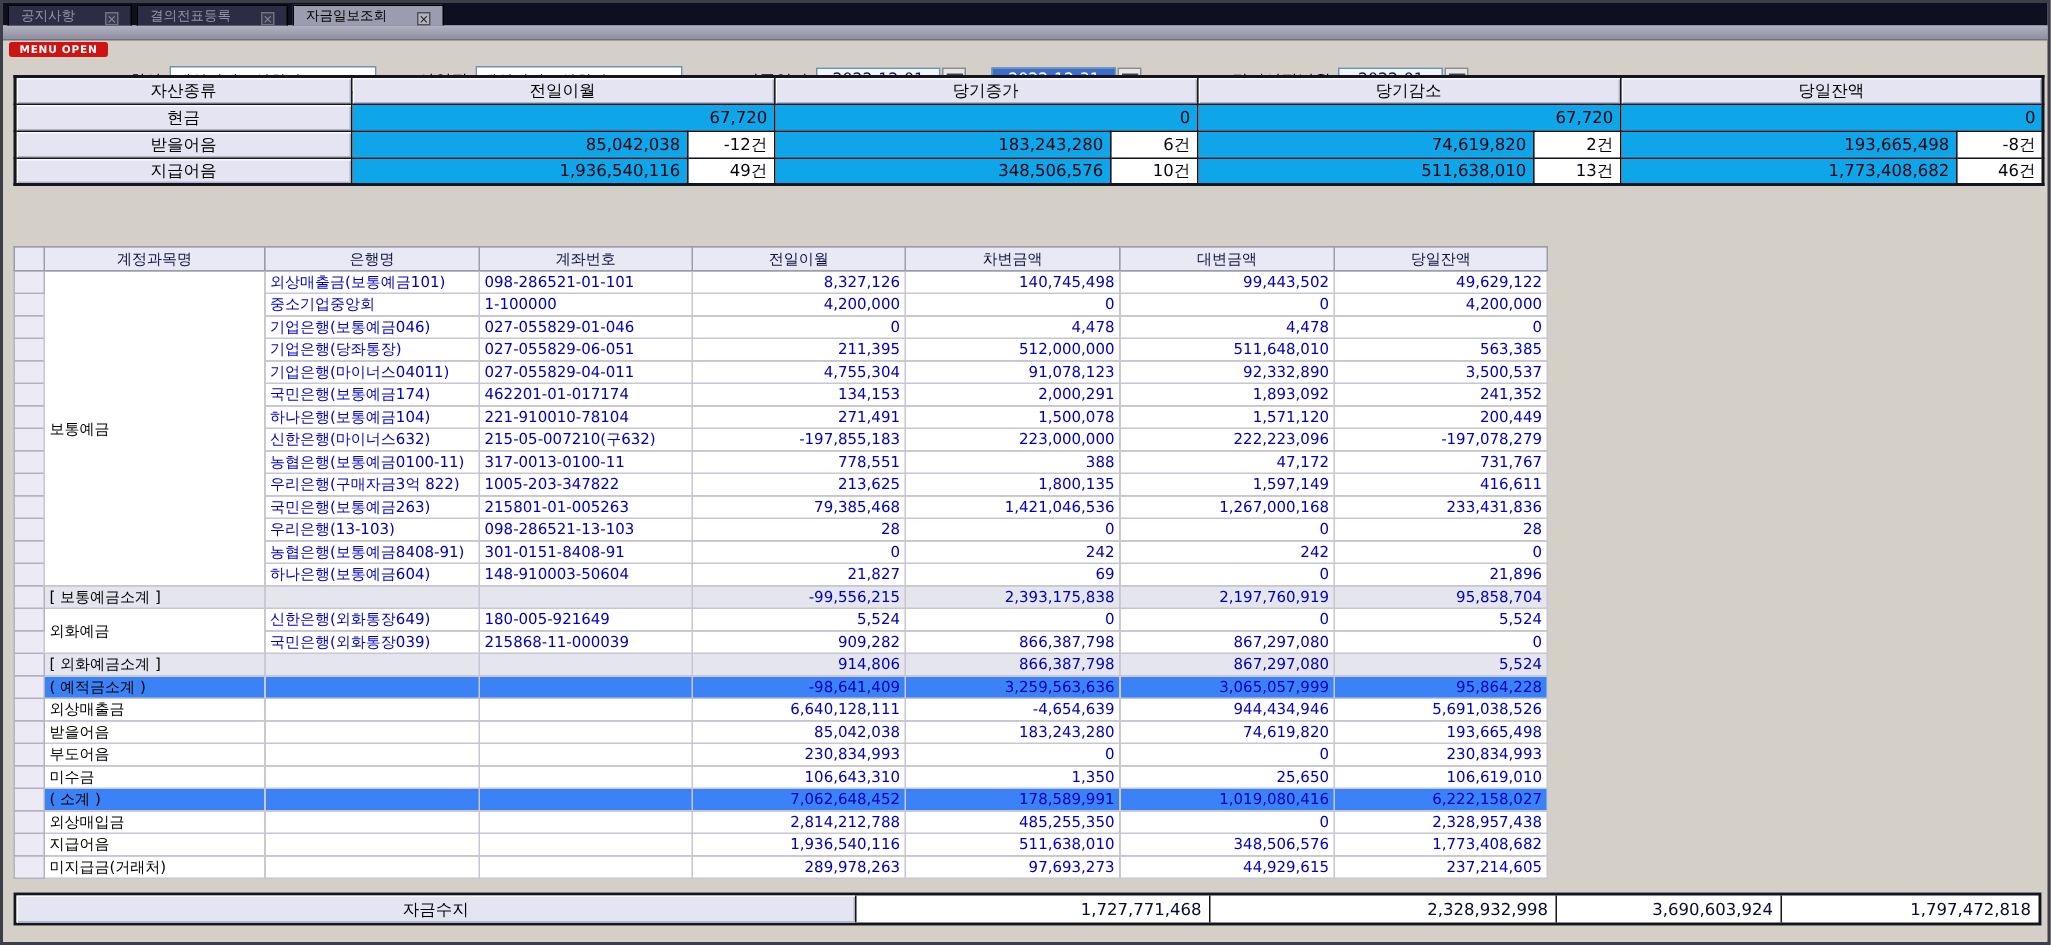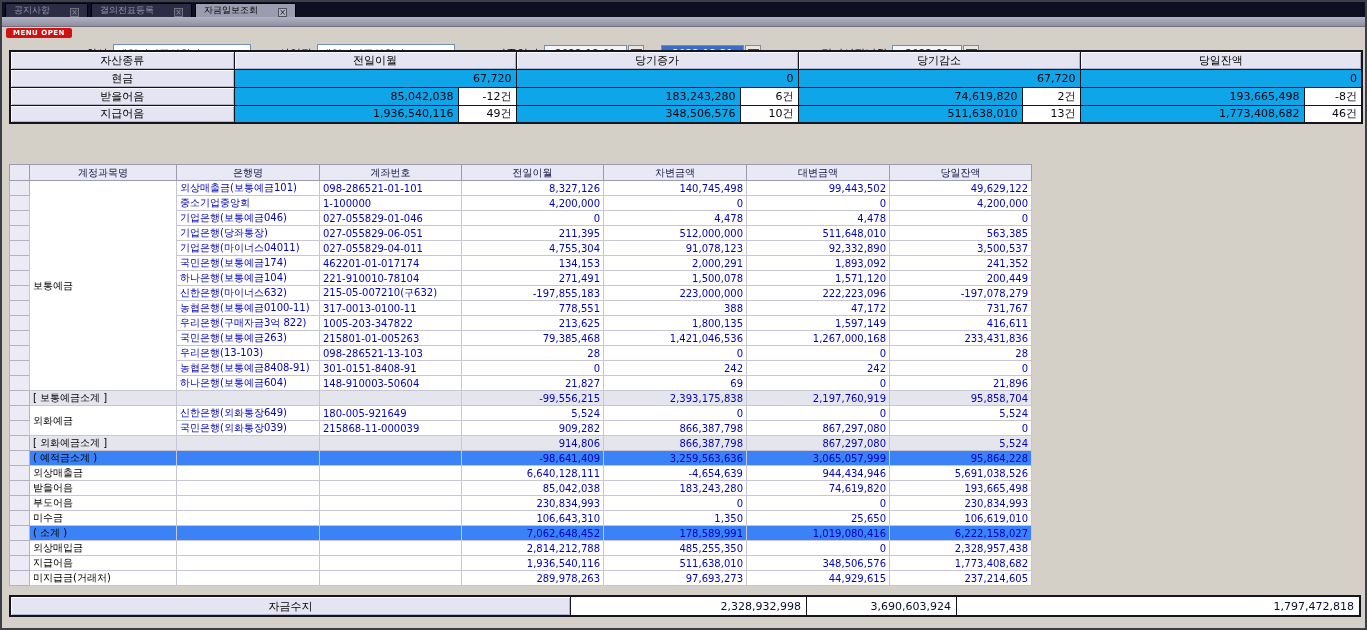--- a/index.html
+++ b/index.html
@@ -457,18 +457,19 @@
           <td class="num">289,978,263</td>
           <td class="num">97,693,273</td>
           <td class="num">44,929,615</td>
           <td class="num">237,214,605</td>
         </tr>
       </tbody>
   </table>
 
   <div class="footer">
     <div class="fcell flabel">자금수지</div>
+    <div class="fcell fval fv1">1,727,771,468</div>
     <div class="fcell fval fv2">2,328,932,998</div>
     <div class="fcell fval fv3">3,690,603,924</div>
     <div class="fcell fval fv4">1,797,472,818</div>
   </div>
 
 </div>
 
 </body></html>

